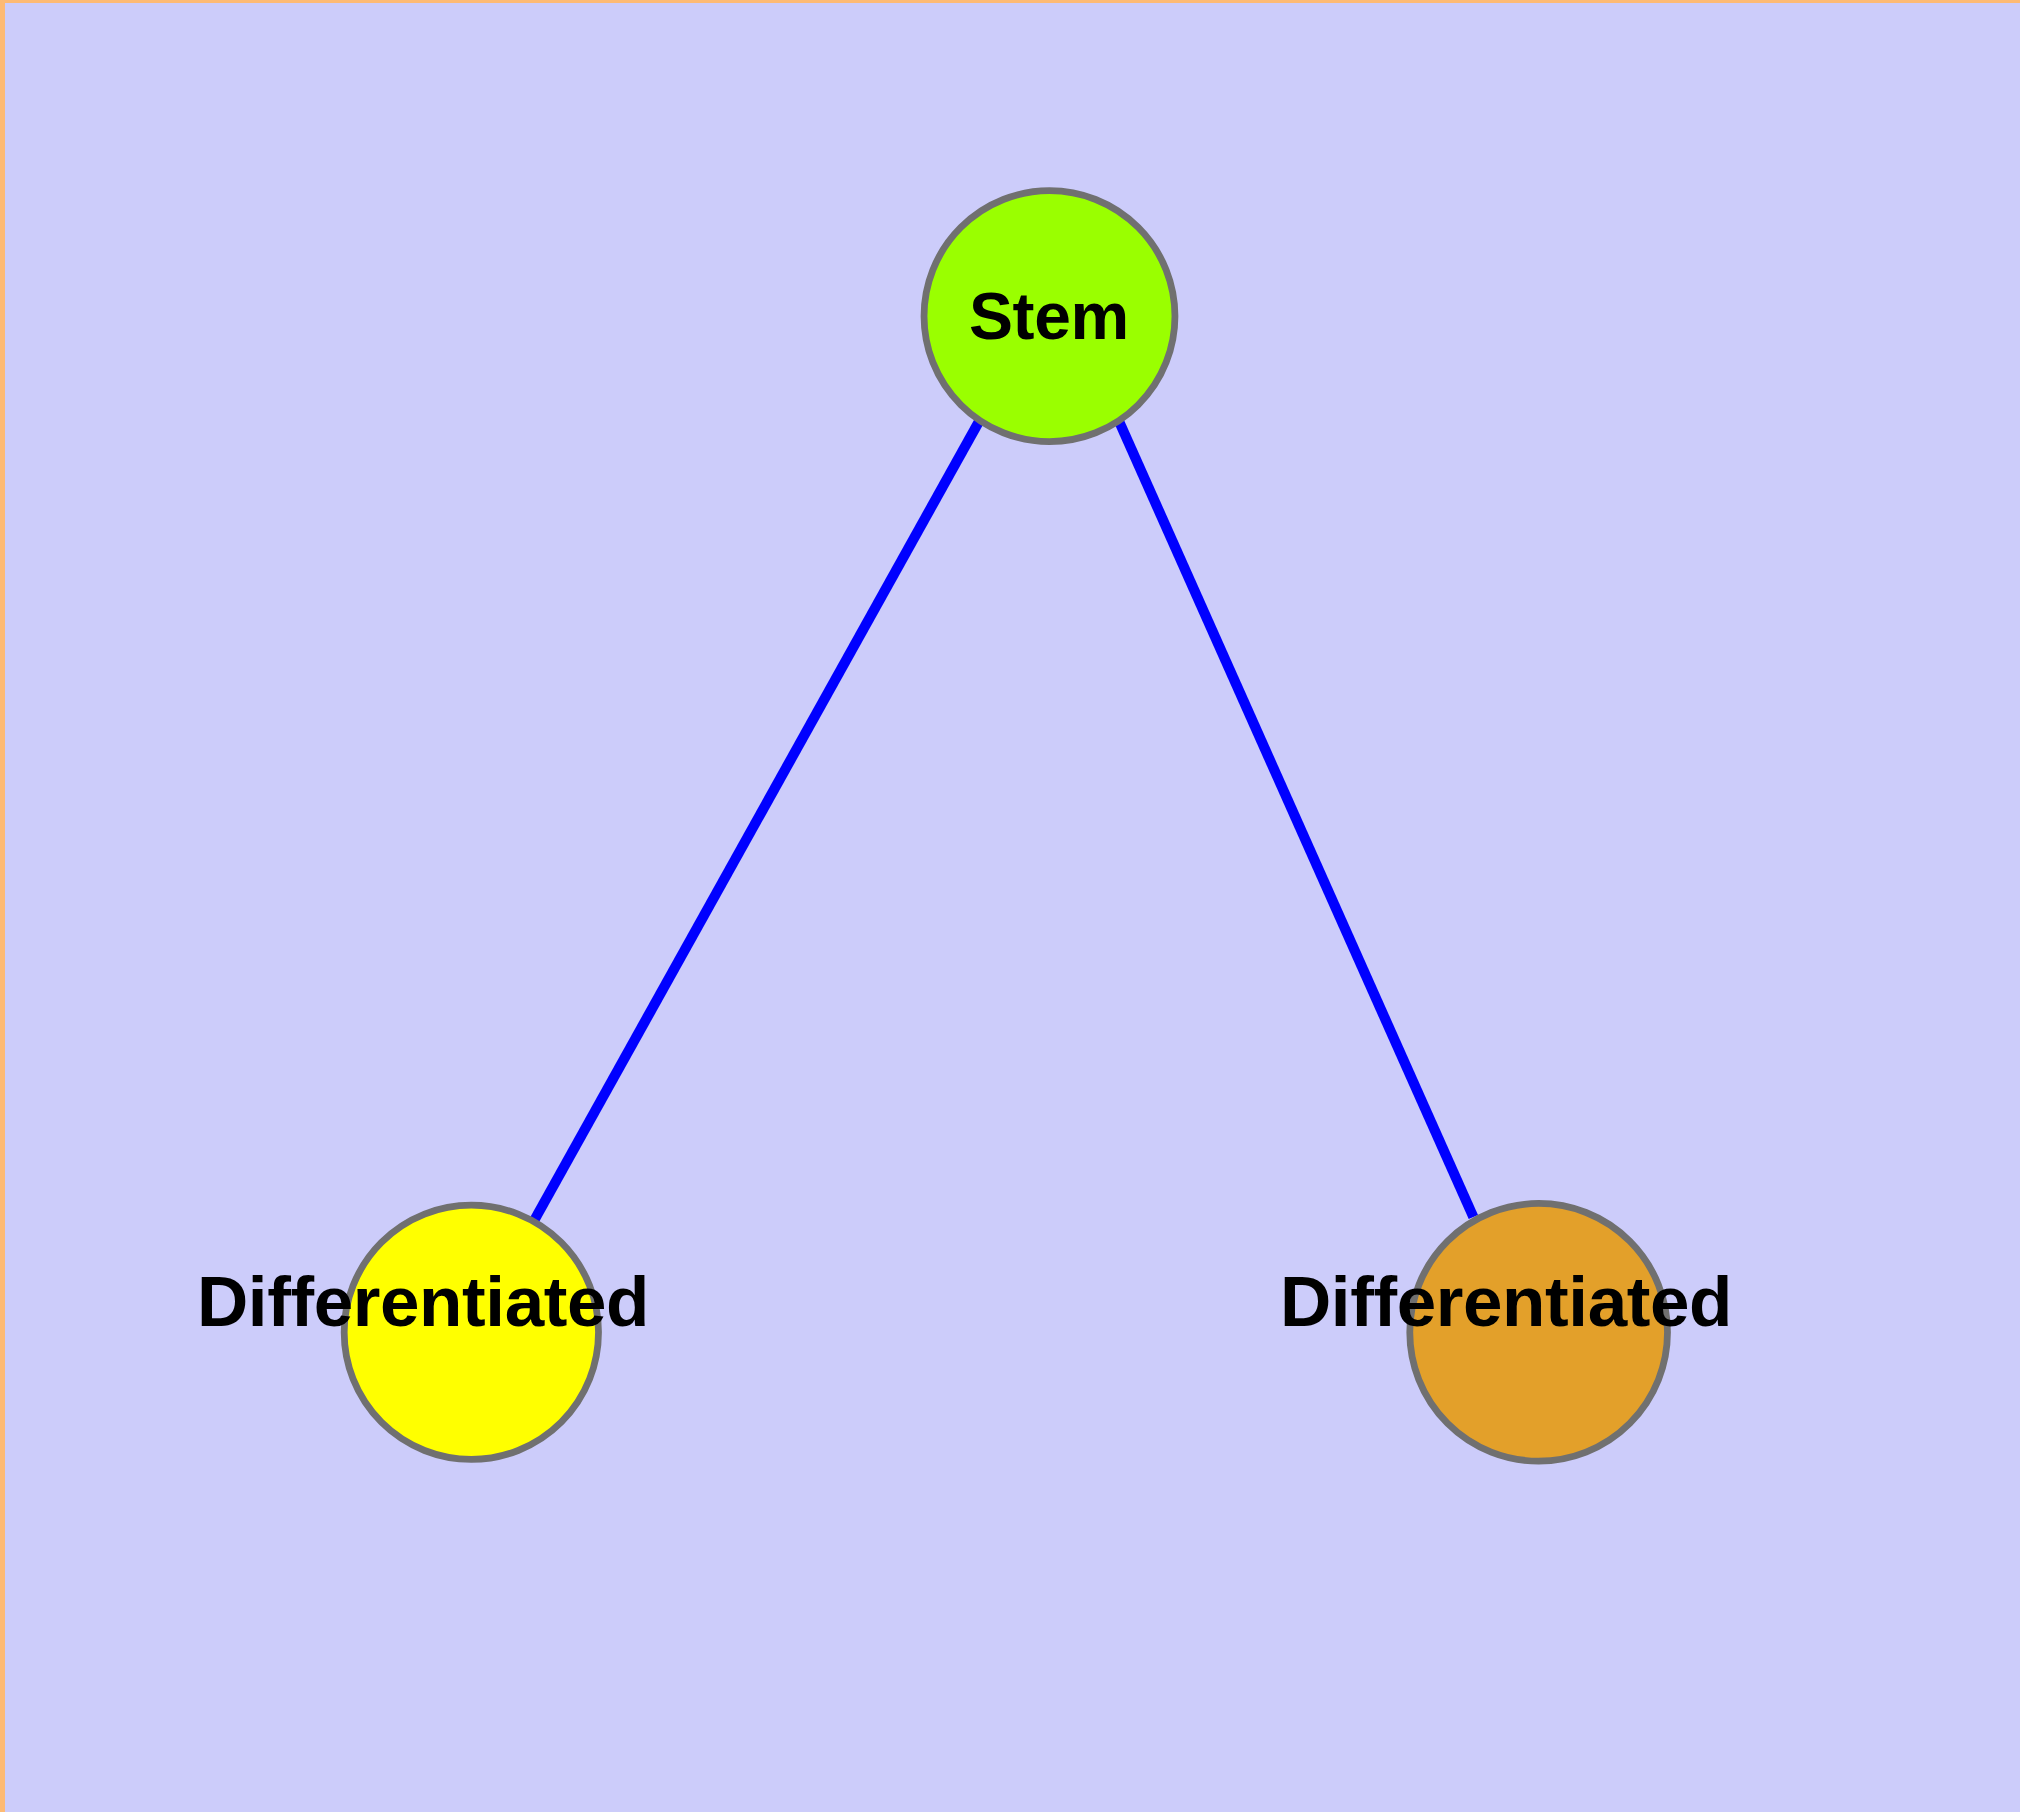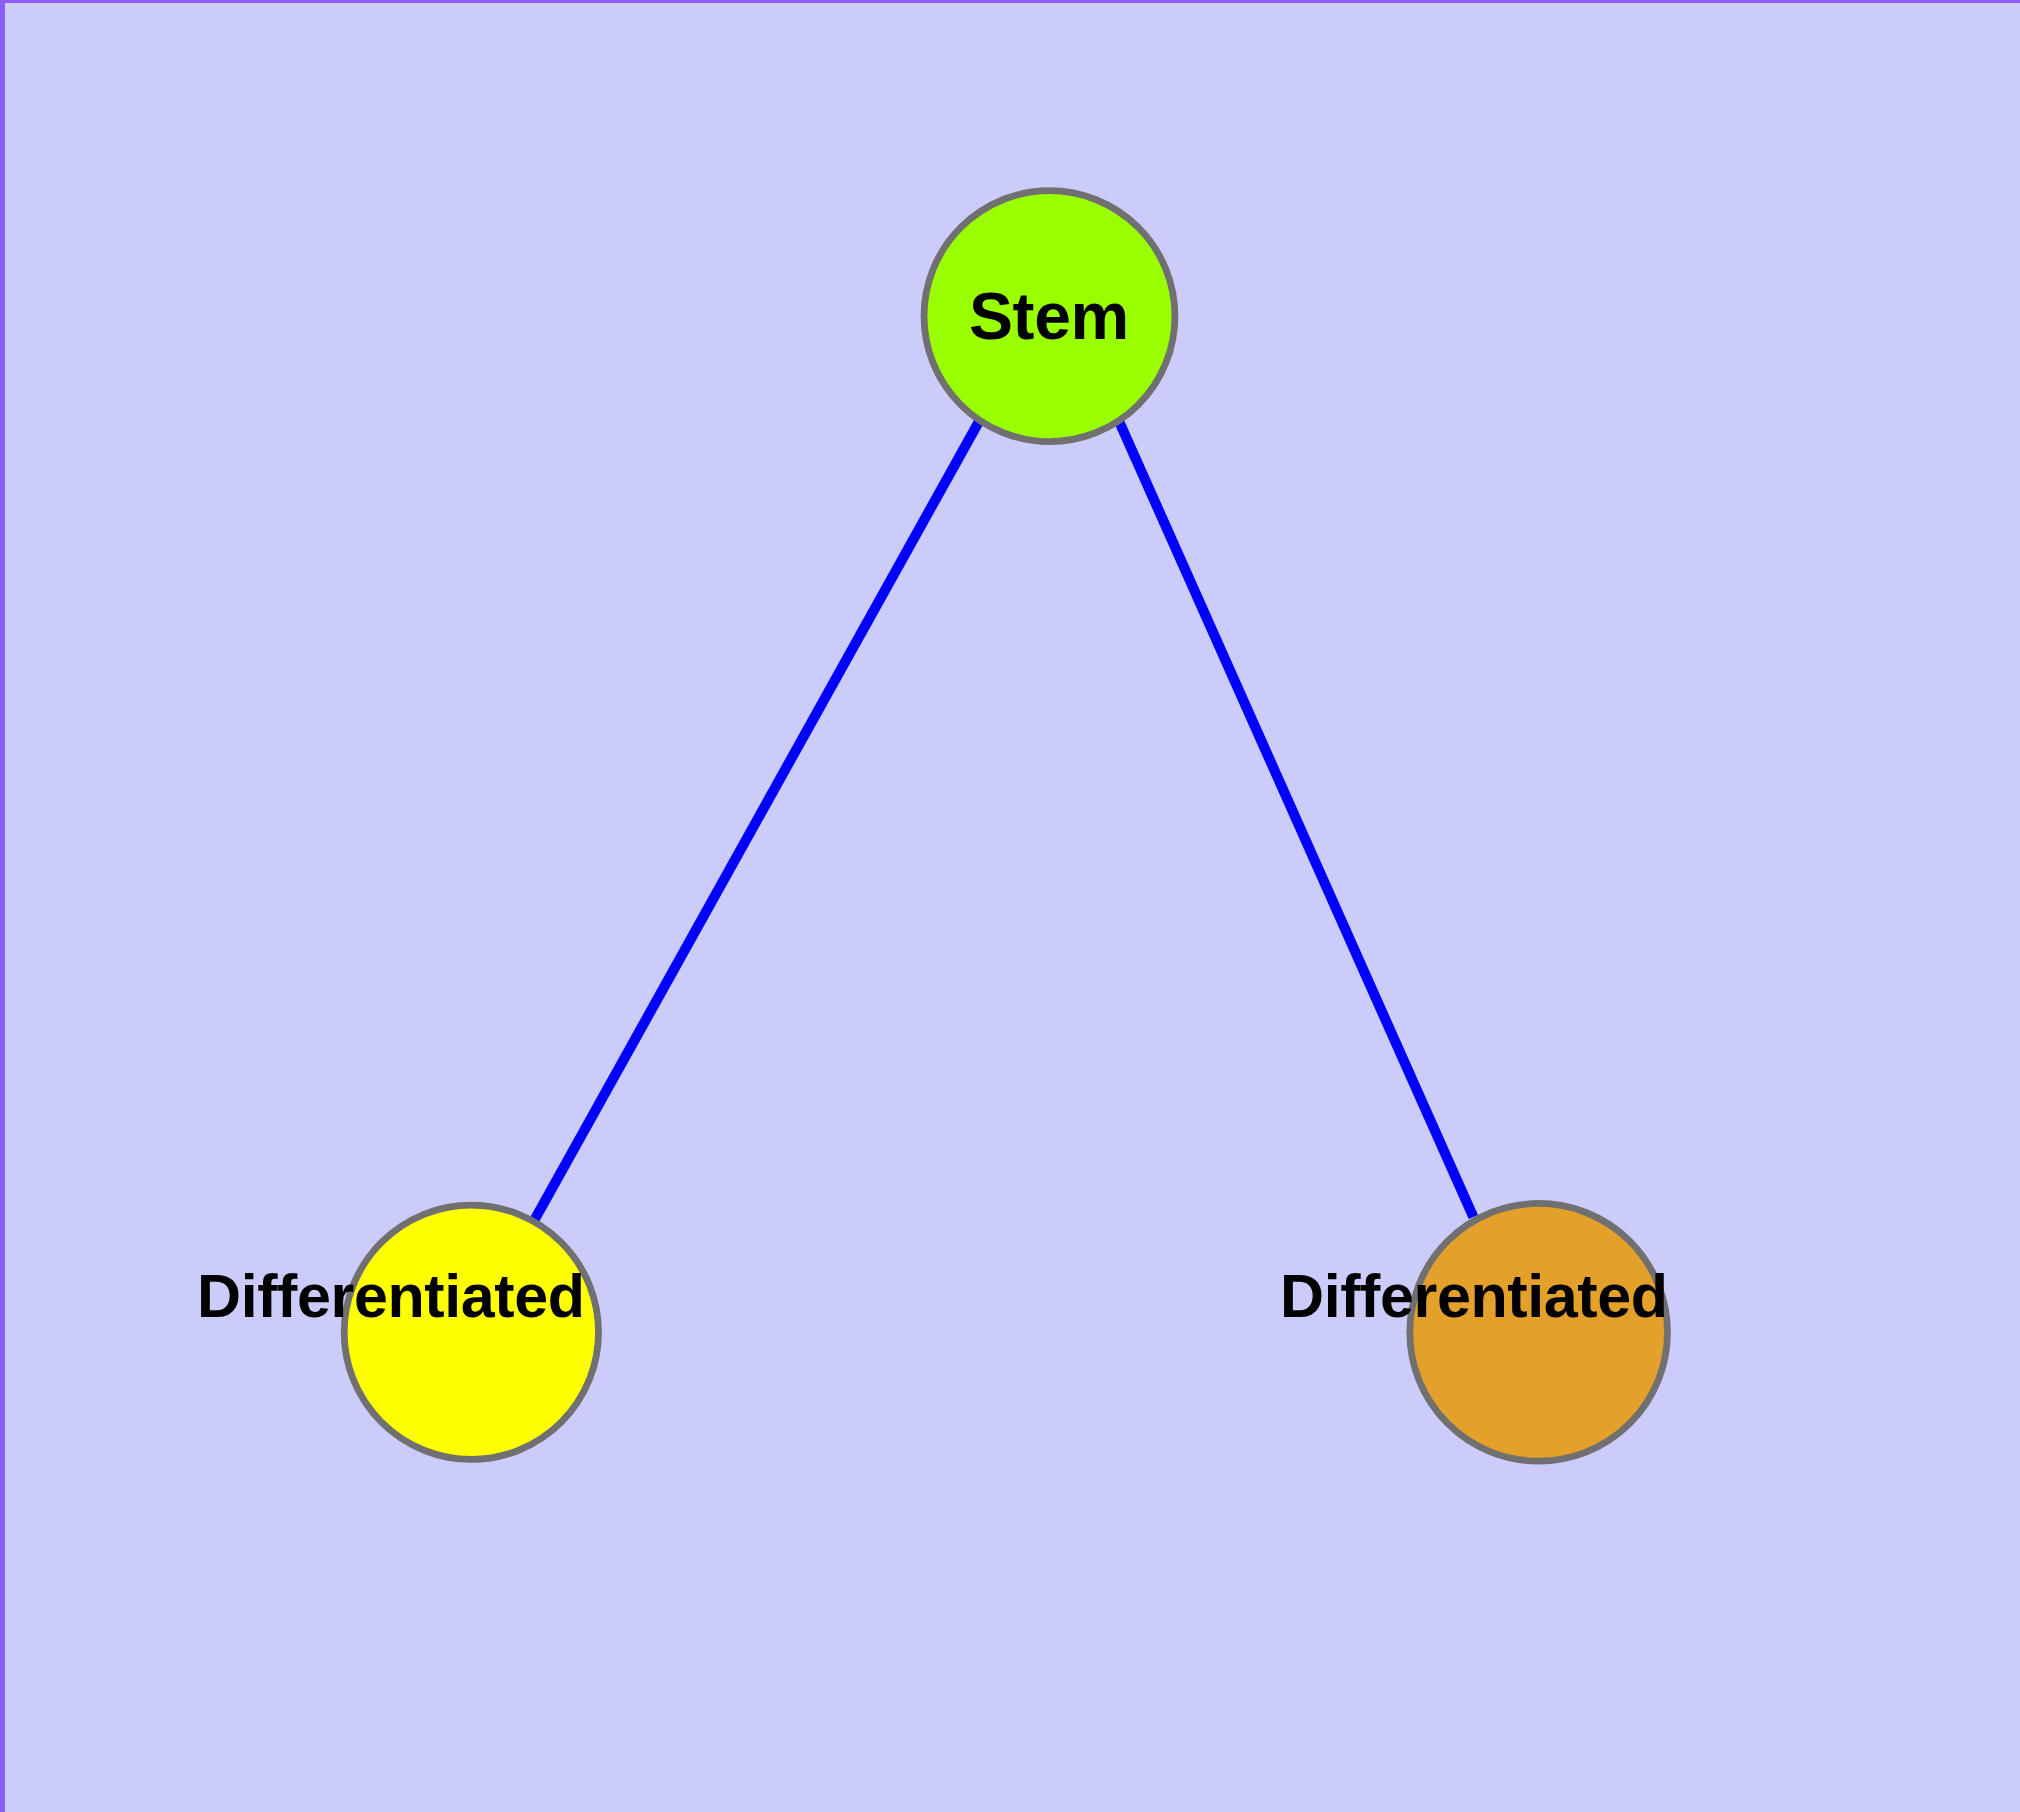--- a/index.html
+++ b/index.html
@@ -5,21 +5,21 @@
 <style>
   html, body {
     margin: 0;
     padding: 0;
     background: #ffffff;
   }
   #canvas {
     position: relative;
     width: 2021px;
     height: 1812px;
-    background: #8b5cf6;
+    background: #fdba74;
     overflow: hidden;
     font-family: "Liberation Sans", "DejaVu Sans", sans-serif;
   }
   #plot-area {
     position: absolute;
     left: 5.1px;
     top: 3.4px;
     width: 2015px;
     height: 1809px;
     background: #ccccfa;
@@ -40,21 +40,21 @@
     line-height: 1.04;
     white-space: pre;
     pointer-events: none;
     -webkit-font-smoothing: antialiased;
   }
   .label-stem {
     font-size: 66px;
     letter-spacing: -0.4px;
   }
   .label-diff {
-    font-size: 61px;
+    font-size: 71px;
     letter-spacing: -0.4px;
   }
 </style>
 </head>
 <body>
 
 <div id="canvas">
 
   <div id="plot-area"></div>
 

